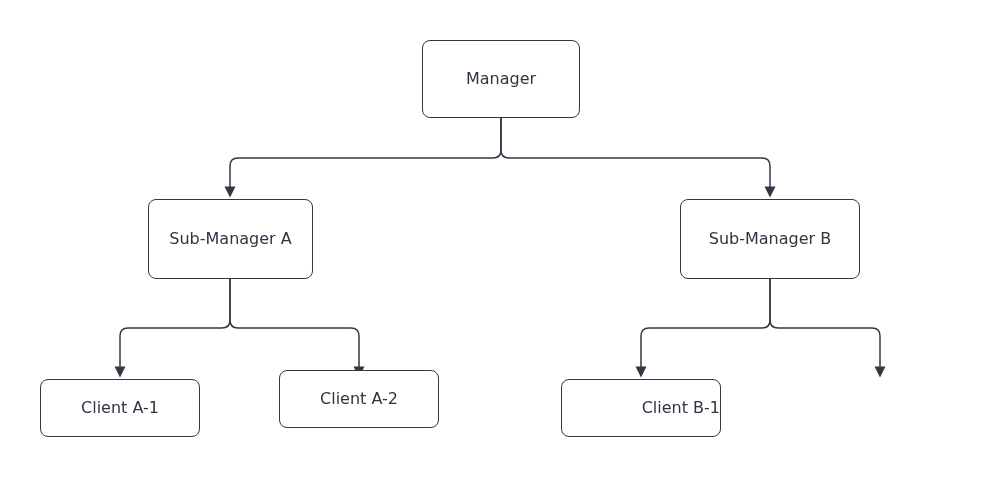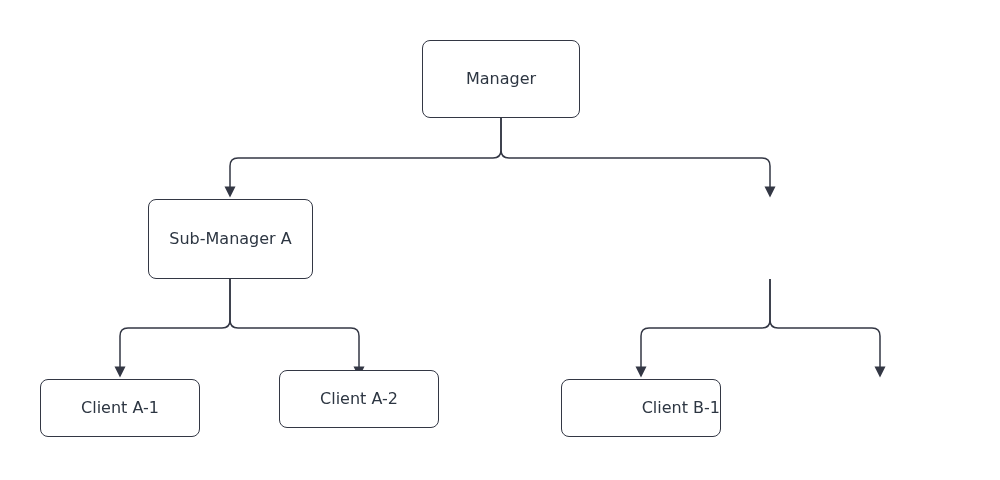--- a/index.html
+++ b/index.html
@@ -98,20 +98,23 @@
   </svg>
 
   <div class="node node-manager">
     <span>Manager</span>
   </div>
 
   <div class="node node-sub-a">
     <span>Sub-Manager A</span>
   </div>
 
+  <div class="node node-sub-b">
+    <span>Sub-Manager B</span>
+  </div>
 
   <div class="node node-client-a1">
     <span>Client A-1</span>
   </div>
 
   <div class="node node-client-a2">
     <span>Client A-2</span>
   </div>
 
   <div class="node node-client-b1">

